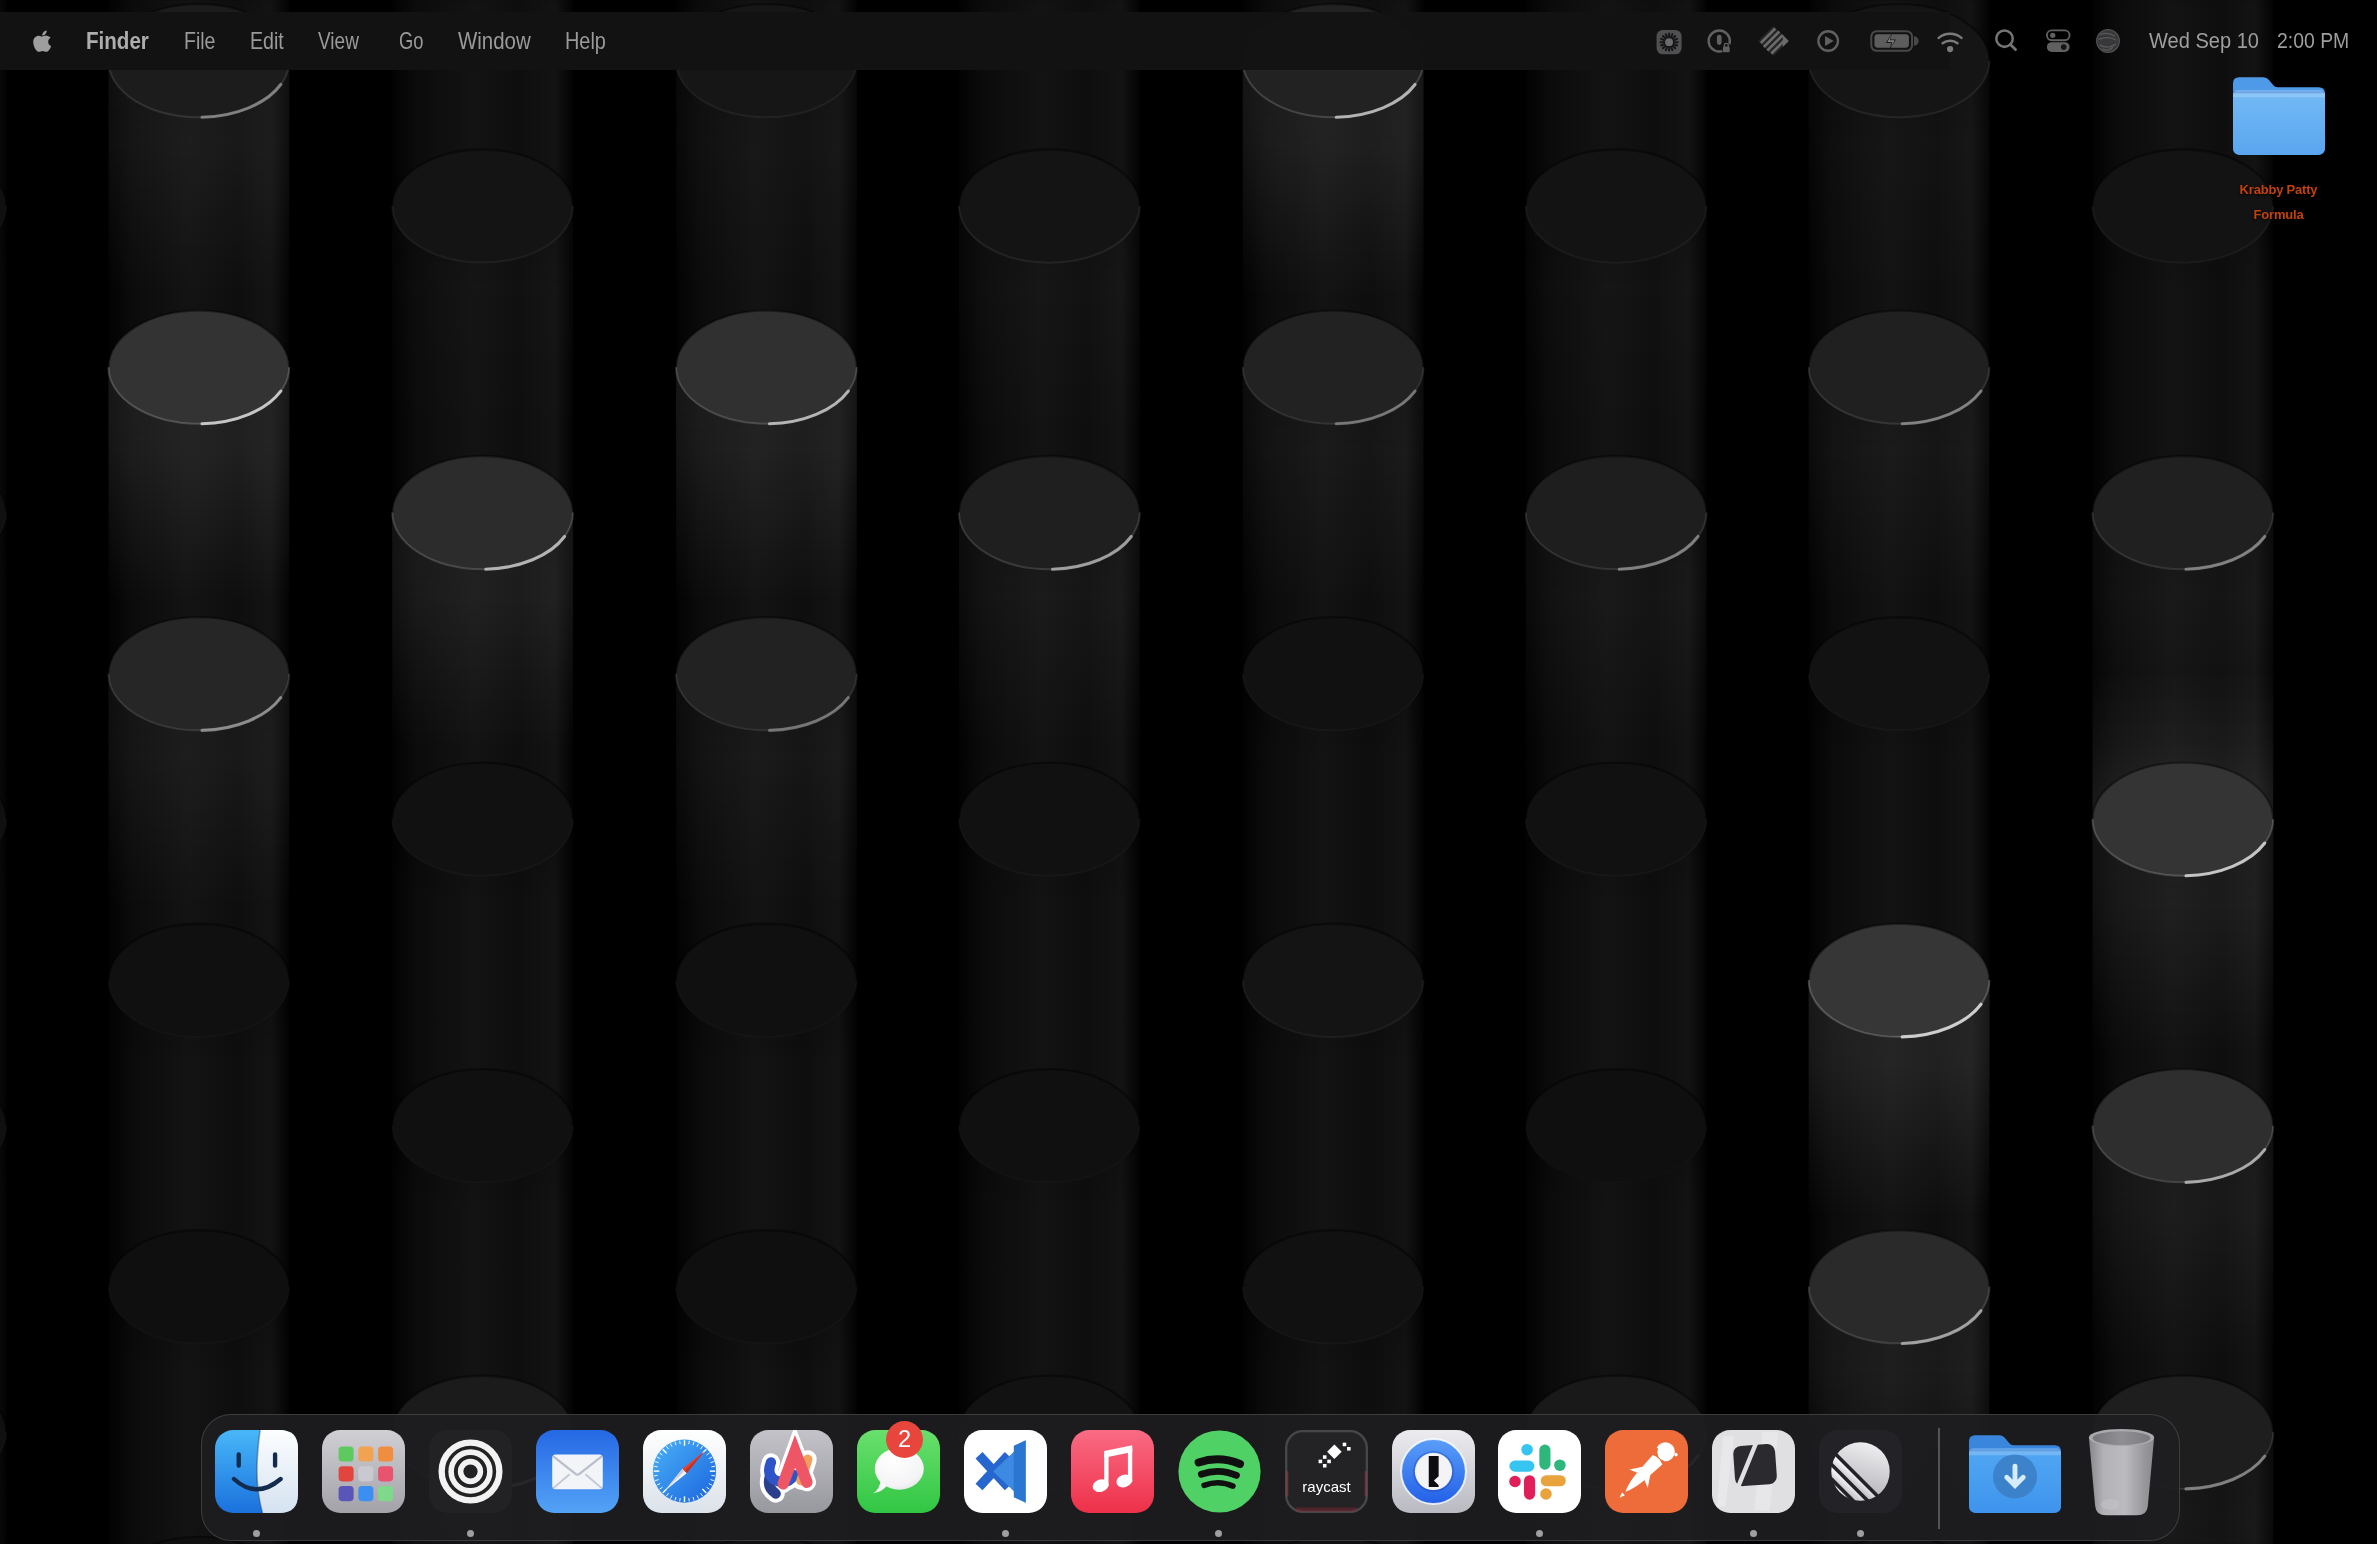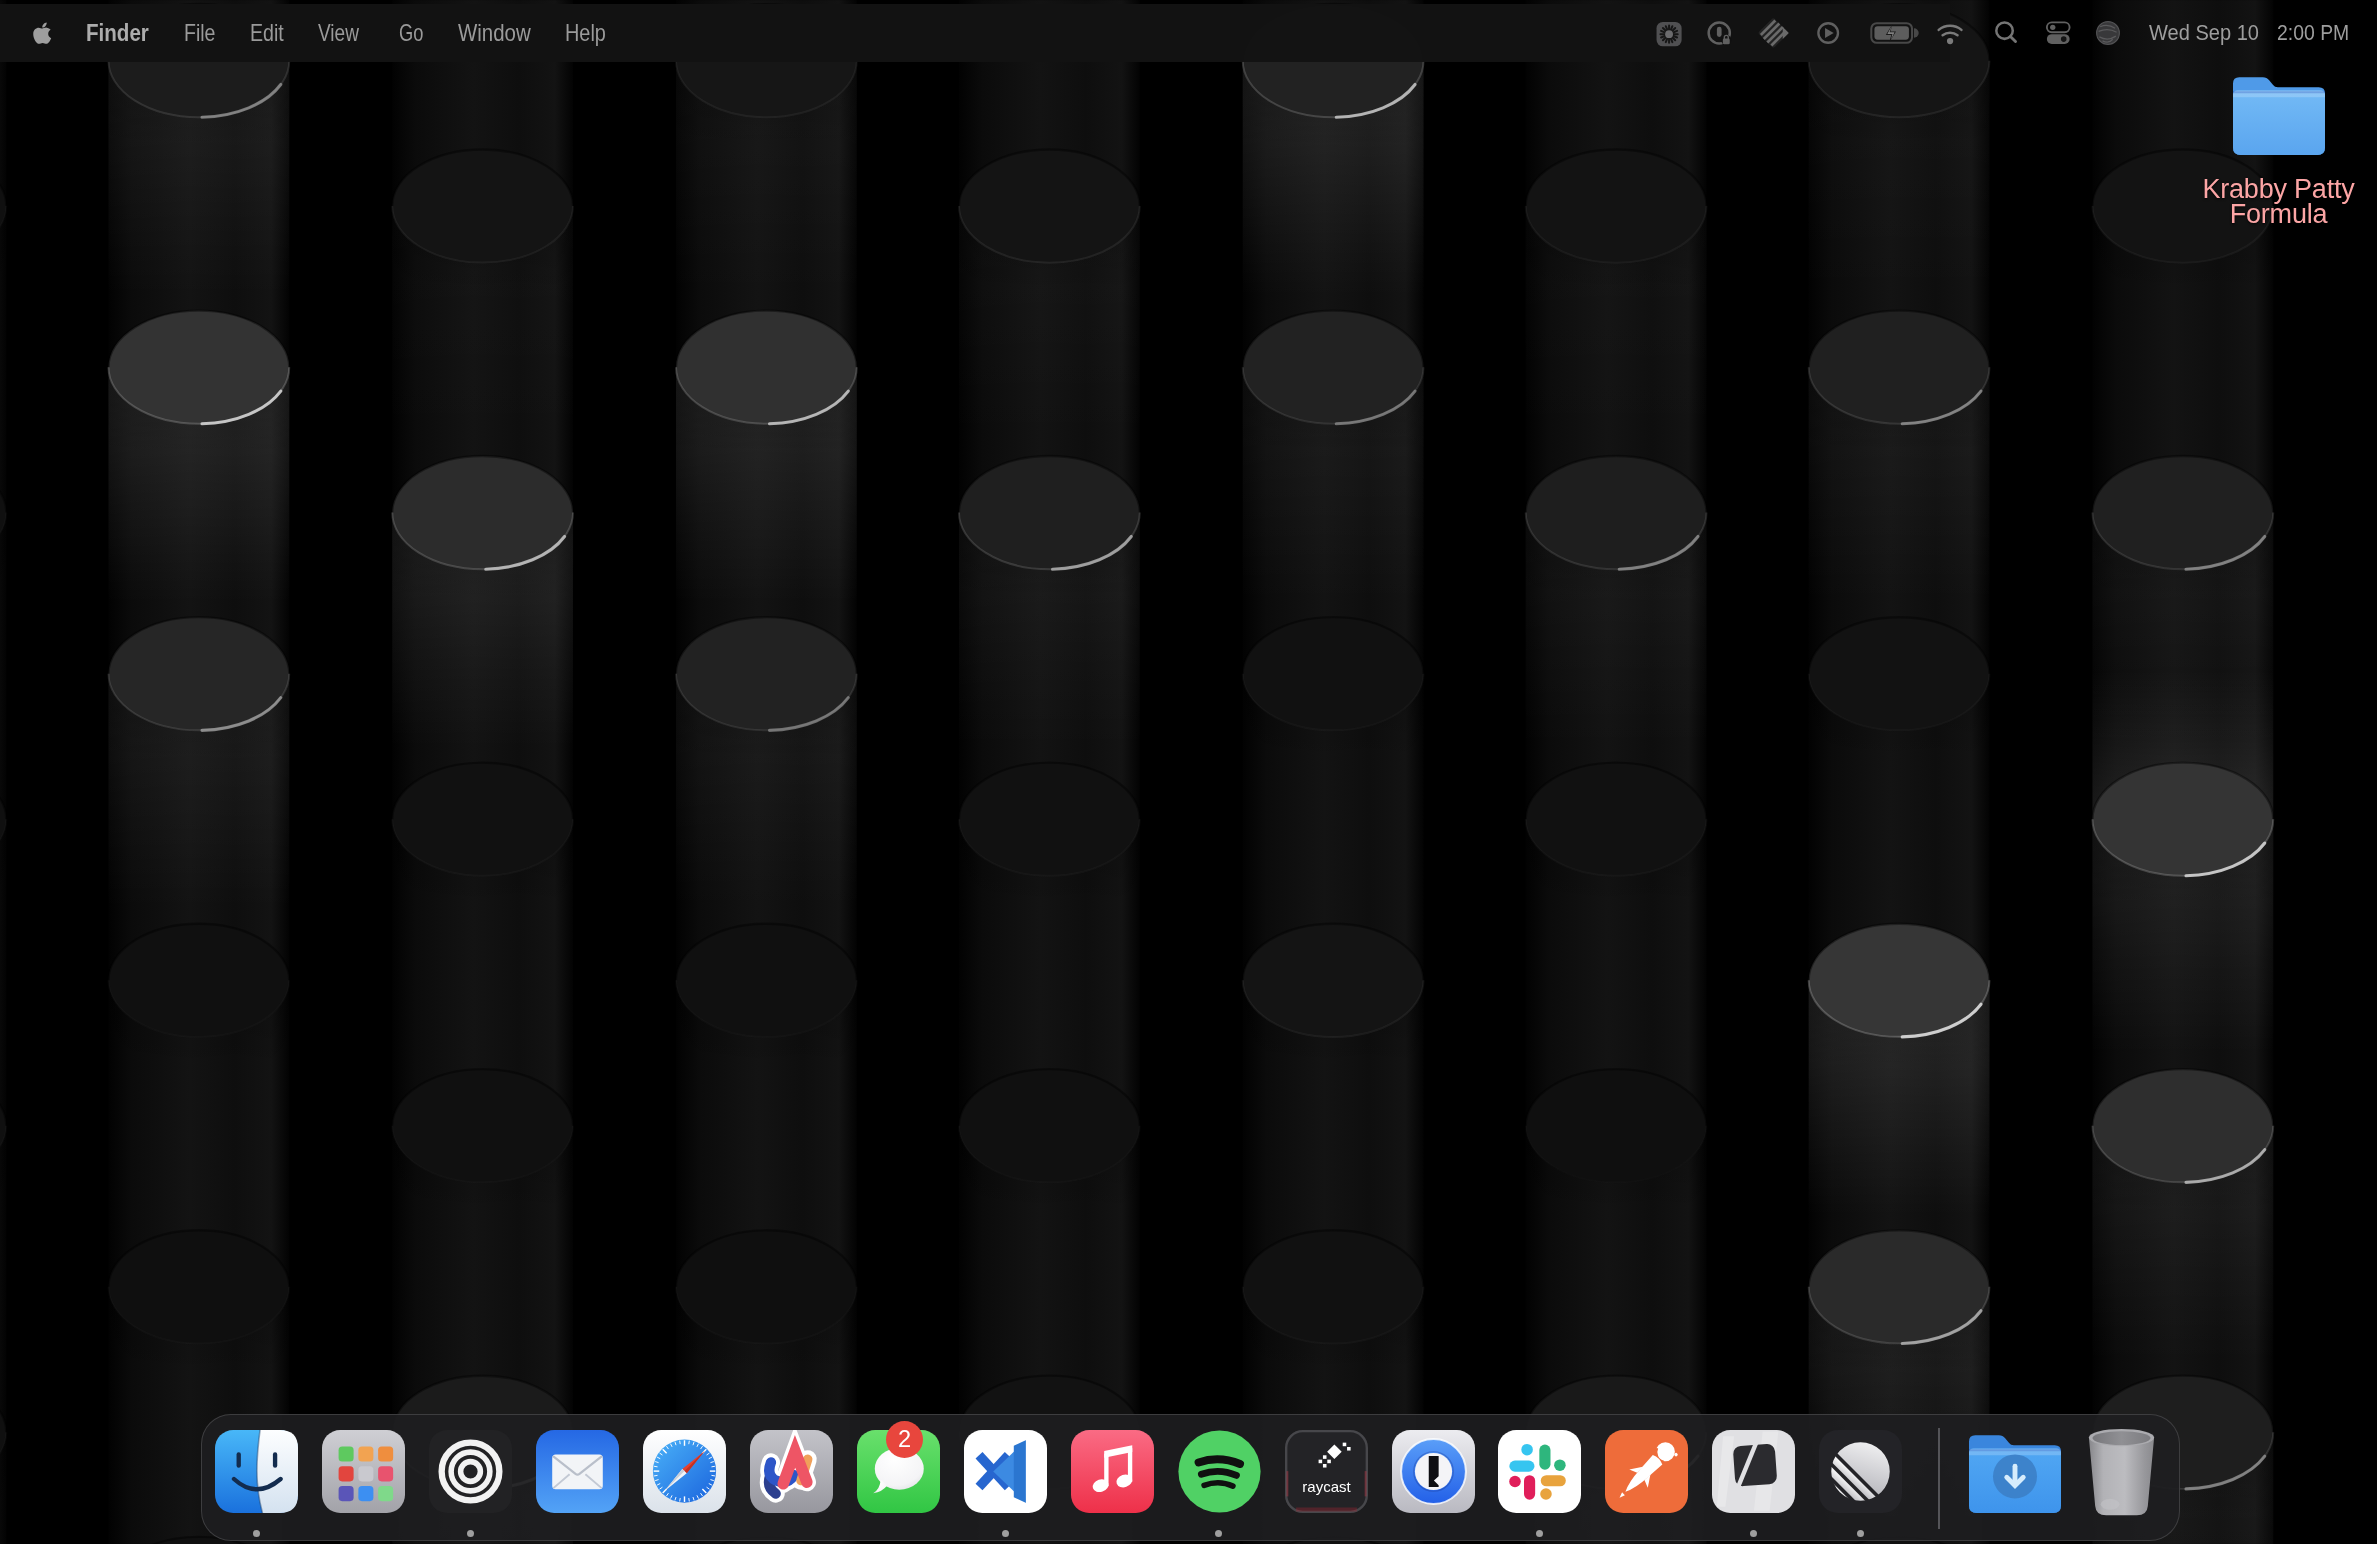--- a/index.html
+++ b/index.html
@@ -290,21 +290,21 @@
       <path d="M 2662 1432 A 115 72 0 0 0 2892 1432" fill="none" stroke="#cfcfcf" stroke-opacity="0.20" stroke-width="2.5"></path>
       <path d="M 2781.0 1504.0 A 115 72 0 0 0 2881.2 1462.4" fill="none" stroke="#e4e4e4" stroke-opacity="0.65" stroke-width="4" stroke-linecap="round"></path>
       <rect x="2662" y="1822" width="230" height="300" fill="url(#band)" opacity="0.043"></rect>
       <rect x="2662" y="1822" width="230" height="110" fill="url(#dk)" opacity="0.5"></rect>
       <ellipse cx="2777" cy="1822" rx="115" ry="72" fill="#1e1e1e"></ellipse>
       <path d="M 2662 1822 A 115 72 0 0 1 2892 1822" fill="none" stroke="#000" stroke-opacity="0.4" stroke-width="3"></path>
       <path d="M 2662 1822 A 115 72 0 0 0 2892 1822" fill="none" stroke="#cfcfcf" stroke-opacity="0.14" stroke-width="2.5"></path>
       <path d="M 2781.0 1894.0 A 115 72 0 0 0 2881.2 1852.4" fill="none" stroke="#e4e4e4" stroke-opacity="0.45" stroke-width="4" stroke-linecap="round"></path>
     </g>
   </svg>
-<div style="position:absolute;left:0;top:4px;width:1950px;height:58px;background:rgba(19,19,19,0.97)">
+<div style="position:absolute;left:0;top:12px;width:1950px;height:58px;background:rgba(19,19,19,0.97)">
     <svg width="20.4" height="24.4" viewBox="0 0 384 512" style="position:absolute;left:32px;top:16.5px">
       <path fill="#9e9e9e" d="M318.7 268.7c-.2-36.7 16.4-64.4 50-84.8-18.8-26.9-47.2-41.7-84.7-44.6-35.5-2.8-74.3 20.7-88.5 20.7-15 0-49.4-19.7-76.4-19.7C63.3 141.2 4 184.8 4 273.5q0 39.3 14.4 81.2c12.8 36.7 59 126.7 107.2 125.2 25.2-.6 43-17.9 75.8-17.9 31.8 0 48.3 17.9 76.4 17.9 48.6-.7 90.4-82.5 102.6-119.3-65.2-30.7-61.7-90-61.7-91.9zm-56.6-164.2c27.3-32.4 24.8-61.9 24-72.5-24.1 1.4-52 16.4-67.9 34.9-17.5 19.8-27.8 44.3-25.6 71.9 26.1 2 49.9-11.4 69.5-34.3z"></path>
     </svg>
     <div style="position:absolute;left:86px;top:0;height:58px;line-height:58px;font-size:23.6px;font-weight:700;color:#adadad;transform:scaleX(0.872);transform-origin:left center;white-space:pre">Finder</div>
     <div style="position:absolute;left:184px;top:0;height:58px;line-height:58px;font-size:23.6px;font-weight:400;color:#9a9a9a;transform:scaleX(0.828);transform-origin:left center;white-space:pre">File</div>
     <div style="position:absolute;left:250px;top:0;height:58px;line-height:58px;font-size:23.6px;font-weight:400;color:#9a9a9a;transform:scaleX(0.832);transform-origin:left center;white-space:pre">Edit</div>
     <div style="position:absolute;left:318px;top:0;height:58px;line-height:58px;font-size:23.6px;font-weight:400;color:#9a9a9a;transform:scaleX(0.806);transform-origin:left center;white-space:pre">View</div>
     <div style="position:absolute;left:399px;top:0;height:58px;line-height:58px;font-size:23.6px;font-weight:400;color:#9a9a9a;transform:scaleX(0.775);transform-origin:left center;white-space:pre">Go</div>
     <div style="position:absolute;left:458px;top:0;height:58px;line-height:58px;font-size:23.6px;font-weight:400;color:#9a9a9a;transform:scaleX(0.867);transform-origin:left center;white-space:pre">Window</div>
     <div style="position:absolute;left:565px;top:0;height:58px;line-height:58px;font-size:23.6px;font-weight:400;color:#9a9a9a;transform:scaleX(0.843);transform-origin:left center;white-space:pre">Help</div>
@@ -372,21 +372,21 @@
 <stop offset="0" stop-color="#73baf5"></stop>
         <stop offset="1" stop-color="#5aa5ef"></stop>
       </linearGradient>
     </defs>
 <path d="M0 12 Q0 4 8 4 H38 q5 0 8 4 l5 6 q2 3 6 3 h52 q8 0 8 8 v68 q0 10 -10 10 H10 Q0 103 0 93 Z" fill="#4f9ae8"></path>
 <path d="M0 26 q0 -5 6 -5 h105 q6 0 6 5 v67 q0 10 -10 10 H10 Q0 103 0 93 Z" fill="url(#fb2840)"></path>
 <path d="M0 22 h117 v2.5 H0 Z" fill="#2d66c8" opacity="0.55"></path>
 <path d="M0 26 q0 -5 6 -5 h105 q6 0 6 5 v3.5 H0 Z" fill="#ffffff" opacity="0.20"></path>
 
 </svg>
-<div style="position:absolute;left:2200px;top:177px;width:157px;text-align:center;font-size:27px;letter-spacing:-0.2px;line-height:25px;font-weight:400;color:#fca5a5;text-shadow:0 0.8px 2.4px rgba(0,0,0,0.85)">Krabby Patty<br>Formula</div>
+<div style="position:absolute;left:2200px;top:177px;width:157px;text-align:center;font-size:13px;letter-spacing:-0.2px;line-height:25px;font-weight:700;color:#c2410c;text-shadow:0 0.8px 2.4px rgba(0,0,0,0.85)">Krabby Patty<br>Formula</div>
 <div style="position:absolute;left:201px;top:1414px;width:1979px;height:127px;border-radius:30px;background:rgba(30,30,32,0.9);border:1.6px solid rgba(118,118,122,0.36);box-sizing:border-box"></div>
 <svg width="83" height="83" viewBox="0 0 105 105" style="position:absolute;left:215px;top:1430px">
     <defs>
       <linearGradient id="finL" x1="0" y1="0" x2="0" y2="1">
         <stop offset="0" stop-color="#48b7f8"></stop>
         <stop offset="1" stop-color="#1a71dd"></stop>
       </linearGradient>
 <linearGradient id="finR" x1="0" y1="0" x2="0" y2="1">
         <stop offset="0" stop-color="#fdfeff"></stop>
         <stop offset="1" stop-color="#d4e2f0"></stop>

